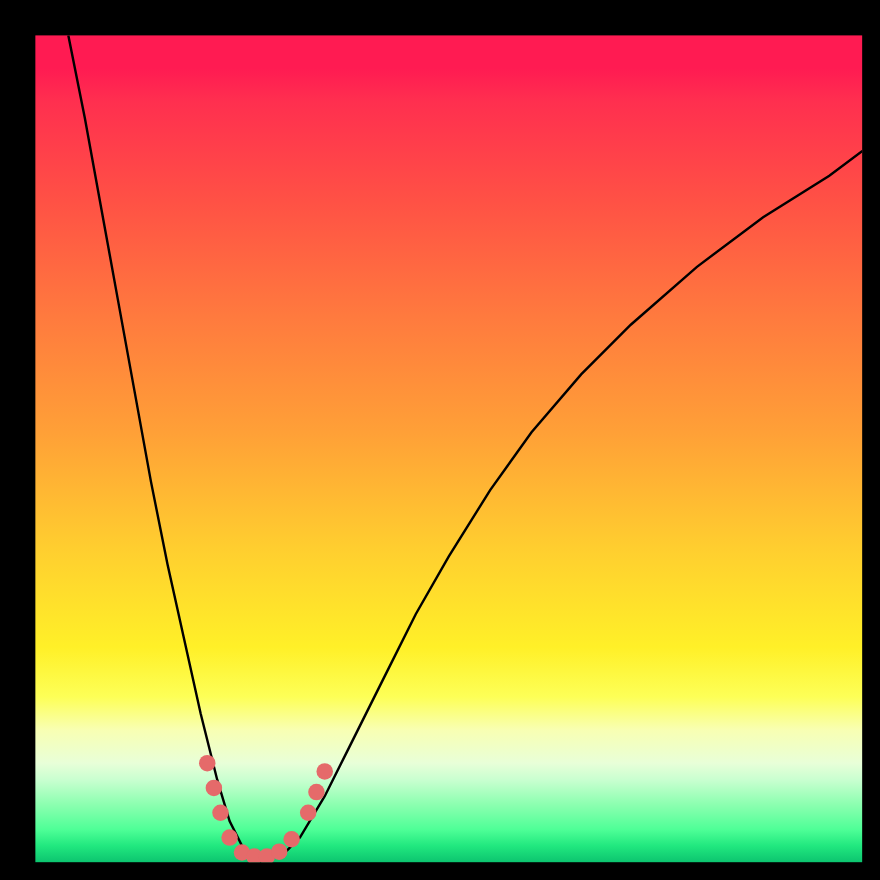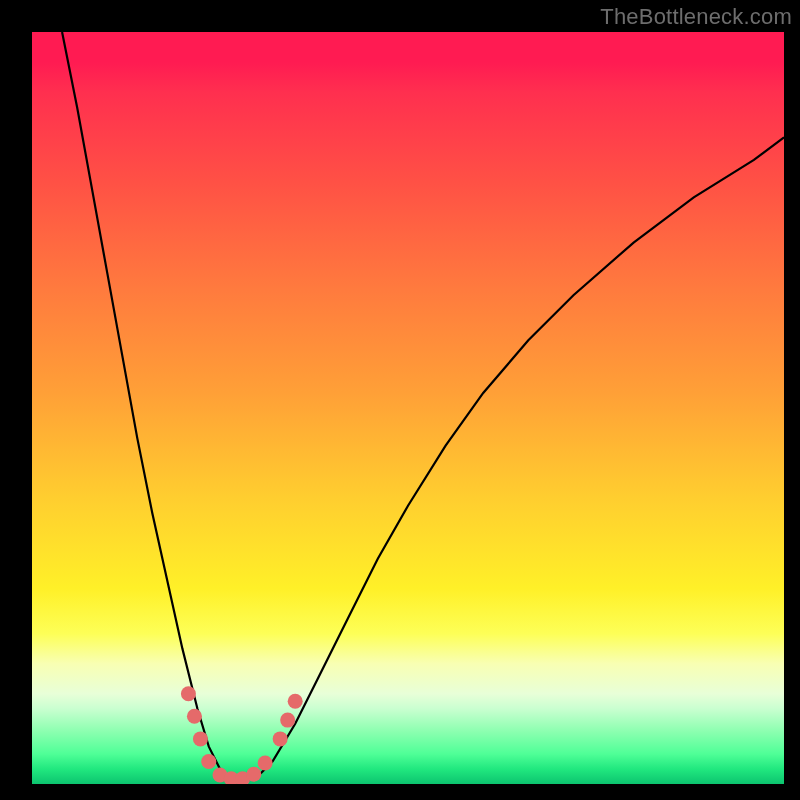--- a/index.html
+++ b/index.html
@@ -75,21 +75,20 @@
   }
   .marker {
     fill: #e56a6a;
     stroke: none;
   }
 </style>
 </head>
 <body>
 
 <div class="frame">
-  <div class="attribution">TheBottleneck.com</div>
 
   <div class="plot-area">
     <div class="gradient"></div>
     <svg class="overlay" viewBox="0 0 752 752" preserveAspectRatio="none">
       <path id="curve-path" class="curve" d="M30.08 0.00 L45.12 75.20 L60.16 157.92 L75.20 240.64 L90.24 323.36 L105.28 406.08 L120.32 481.28 L135.36 548.96 L150.40 616.64 L165.44 676.80 L176.72 714.40 L188.00 736.96 L199.28 747.49 L210.56 748.24 L225.60 744.48 L240.64 729.44 L263.20 691.84 L285.76 646.72 L315.84 586.56 L345.92 526.40 L376.00 473.76 L413.60 413.60 L451.20 360.96 L496.32 308.32 L541.44 263.20 L601.60 210.56 L661.76 165.44 L721.92 127.84 L752.00 105.28"></path>
       <g id="markers-group">
           <circle cx="156.42" cy="661.76" r="7.5" class="marker"></circle>
           <circle cx="162.43" cy="684.32" r="7.5" class="marker"></circle>
           <circle cx="168.45" cy="706.88" r="7.5" class="marker"></circle>
           <circle cx="176.72" cy="729.44" r="7.5" class="marker"></circle>

